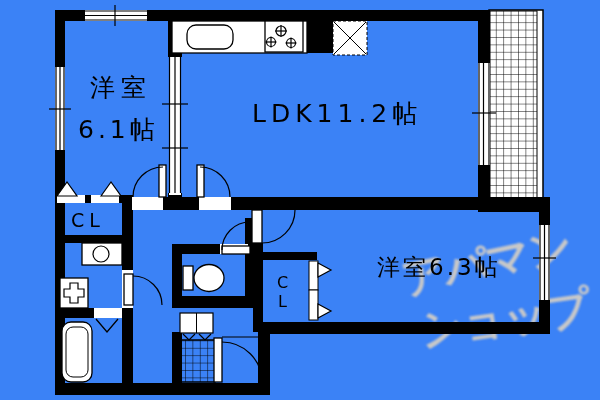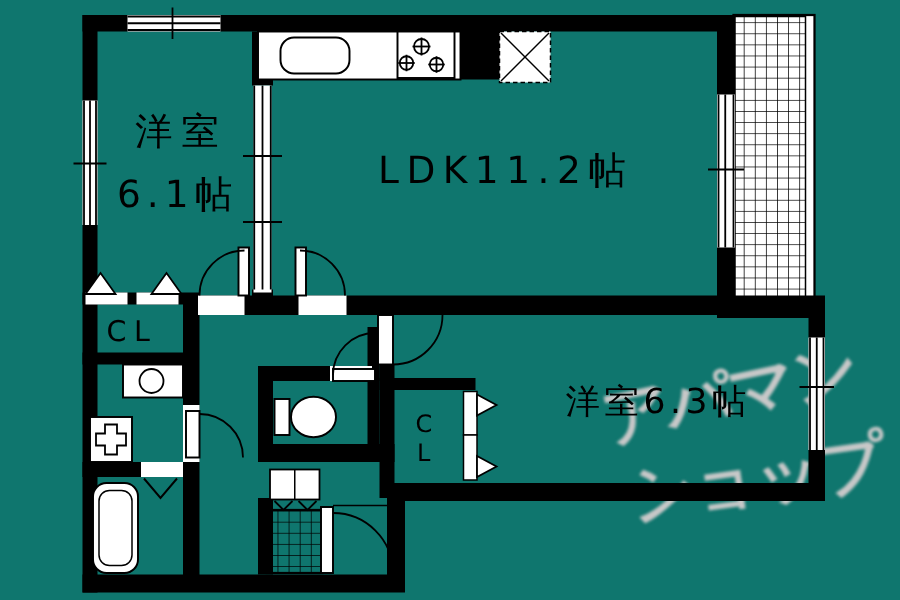--- a/index.html
+++ b/index.html
@@ -1,17 +1,17 @@
 <!DOCTYPE html>
 <html><head>
 <meta charset="utf-8">
 <style>
   html,body{margin:0;padding:0;}
   body{width:600px;height:400px;background:#fff;font-family:"DejaVu Sans",sans-serif;}
-  .stage{position:relative;width:600px;height:400px;background:#0f766e;overflow:hidden;}
+  .stage{position:relative;width:600px;height:400px;background:#3b82f6;overflow:hidden;}
   .watermark{position:absolute;left:0;top:0;width:600px;height:400px;z-index:1;color:#c8c8c8;
              font-weight:bold;filter:blur(1.2px);}
   .wm1{position:absolute;left:396px;top:252px;font-size:44px;letter-spacing:-2px;
        transform:rotate(-12deg);transform-origin:left top;white-space:nowrap;}
   .wm2{position:absolute;left:414px;top:302px;font-size:44px;letter-spacing:-2px;
        transform:rotate(-8deg);transform-origin:left top;white-space:nowrap;}
   svg.plan{position:absolute;left:0;top:0;z-index:2;}
   text{fill:#000;}
 </style>
 </head>

